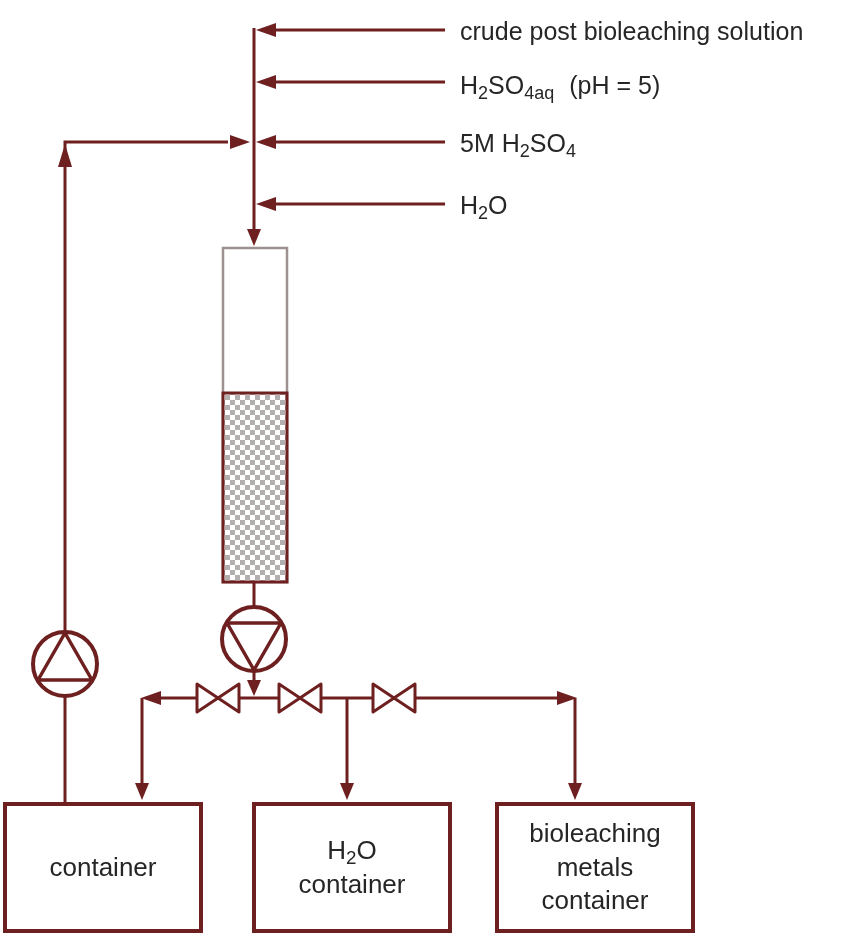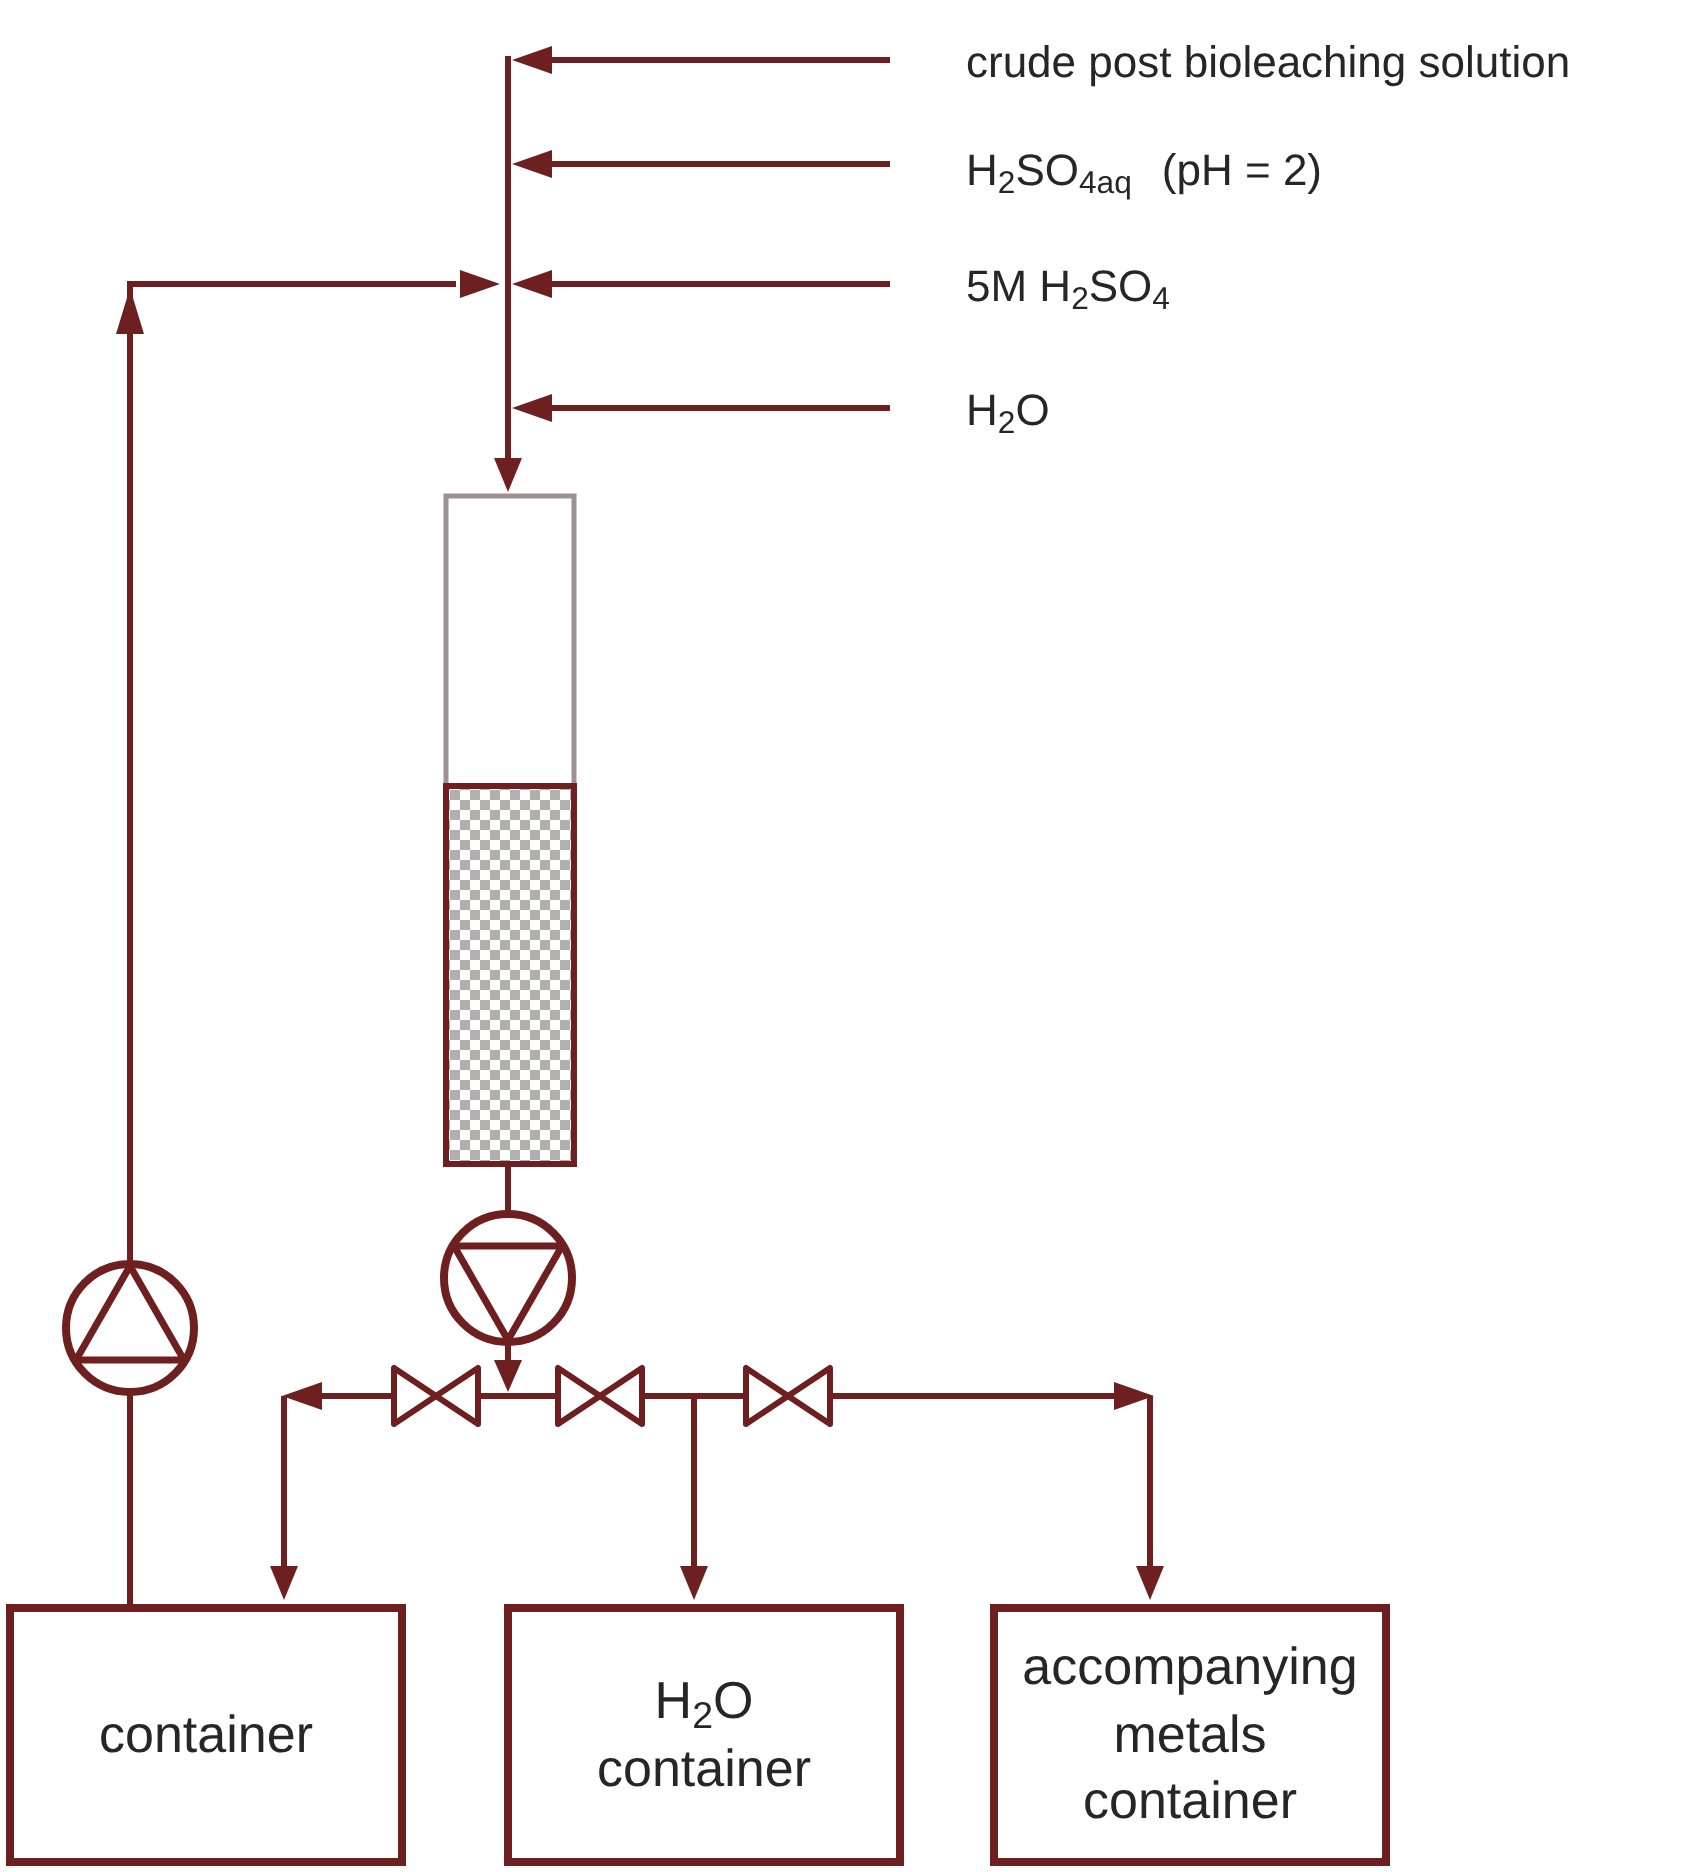--- a/index.html
+++ b/index.html
@@ -17,22 +17,22 @@
   #piping{position:absolute;left:0;top:0;}
   .pipe{stroke:var(--line);stroke-width:3;fill:none;}
   .arrow{fill:var(--line);stroke:none;}
   .vessel{stroke:var(--column_outline);stroke-width:2.5;fill:#ffffff;}
   .resin{stroke:var(--line);stroke-width:3;fill:url(#checker);}
   .pumpc{stroke:var(--line);stroke-width:4;fill:#ffffff;}
   .pumpt{stroke:var(--line);stroke-width:3.5;fill:none;stroke-linejoin:round;}
   .valve{stroke:var(--line);stroke-width:3;fill:#ffffff;stroke-linejoin:round;}
   .hatch-sq{fill:var(--hatch_gray);}
   .label{
-    position:absolute;font-size:22px;line-height:1.15;color:var(--text);
-    transform:translateY(-50%);white-space:nowrap;margin-left:23px;
+    position:absolute;font-size:25px;line-height:1.15;color:var(--text);
+    transform:translateY(-50%);white-space:nowrap;
   }
   .sub{font-size:0.72em;position:relative;bottom:-0.28em;}
   .gap{margin-left:15px;}
   .container-box{
     position:absolute;box-sizing:border-box;width:200px;height:131px;
     border:4px solid var(--line);background:#ffffff;
     display:flex;flex-direction:column;align-items:center;justify-content:center;
     font-size:26px;line-height:1.3;text-align:center;color:var(--text);
   }
 </style>
@@ -135,21 +135,21 @@
       <polygon class="valve" points="373,684 373,712 394,698"></polygon>
       <polygon class="valve" points="415,684 415,712 394,698"></polygon>
     </g>
   </svg>
 
   <div class="label" style="left:460px;top:31px">
     <span>crude post bioleaching solution</span>
   </div>
 
   <div class="label" style="left:460px;top:85px">
-    <span>H</span><span class="sub">2</span><span>SO</span><span class="sub">4aq</span><span class="gap">(pH = 2)</span>
+    <span>H</span><span class="sub">2</span><span>SO</span><span class="sub">4aq</span><span class="gap">(pH = 5)</span>
   </div>
 
   <div class="label" style="left:460px;top:143px">
     <span>5M H</span><span class="sub">2</span><span>SO</span><span class="sub">4</span>
   </div>
 
   <div class="label" style="left:460px;top:205px">
     <span>H</span><span class="sub">2</span><span>O</span>
   </div>
 
@@ -158,18 +158,18 @@
   </div>
 
   <div class="container-box" style="left:252px;top:802px">
     <div>
       <span>H</span><span class="sub">2</span><span>O</span>
     </div>
     <div>container</div>
   </div>
 
   <div class="container-box" style="left:495px;top:802px">
-    <div>accompanying</div>
+    <div>bioleaching</div>
     <div>metals</div>
     <div>container</div>
   </div>
 
 </div>
 
 </body></html>

